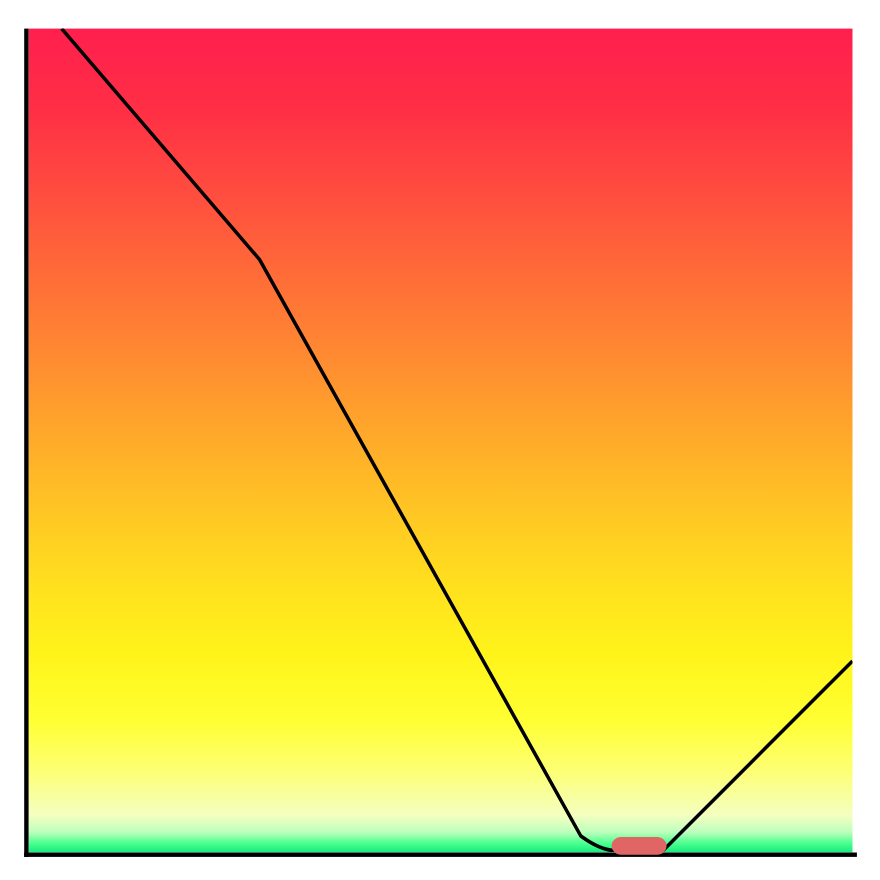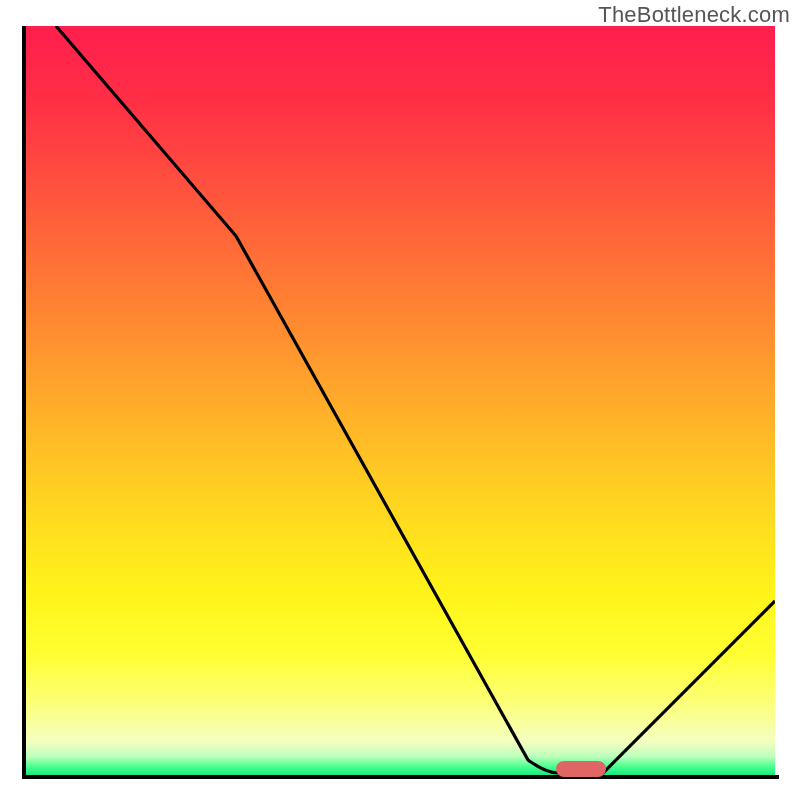--- a/index.html
+++ b/index.html
@@ -82,21 +82,20 @@
     height: 16px;
     border-radius: 8px;
     background: #e06666;
     z-index: 4;
   }
 </style>
 </head>
 <body>
 
 <div class="container">
-  <div class="watermark">TheBottleneck.com</div>
 
   <div class="plot-area"></div>
 
   <svg class="curve" viewBox="0 0 749 749" preserveAspectRatio="none">
     <path d="M 30 0
              L 210 210
              L 502 734
              Q 520 747 532 747
              L 577 747
              L 749 575" fill="none" stroke="#000000" stroke-width="3.2" stroke-linejoin="round"></path>

